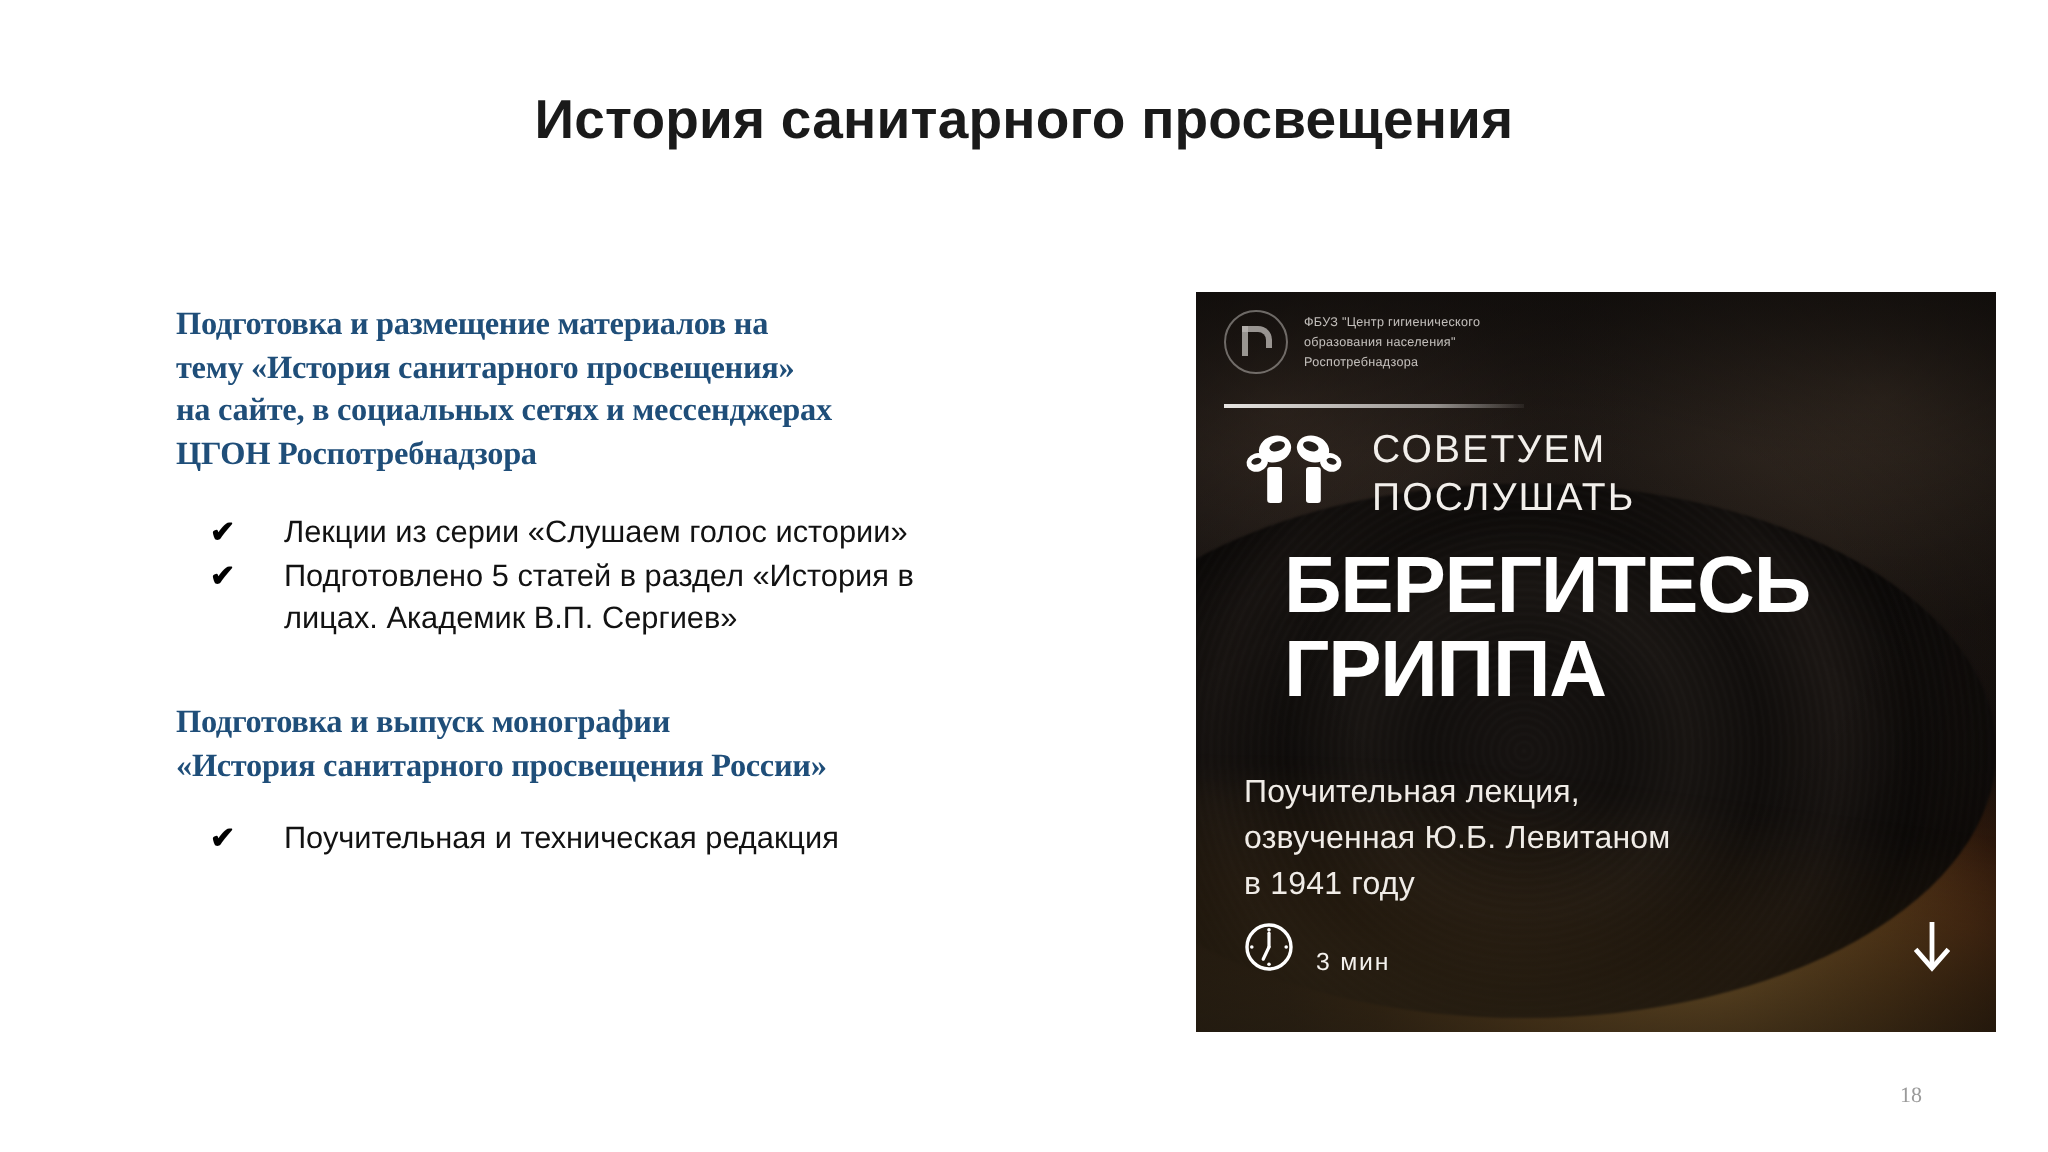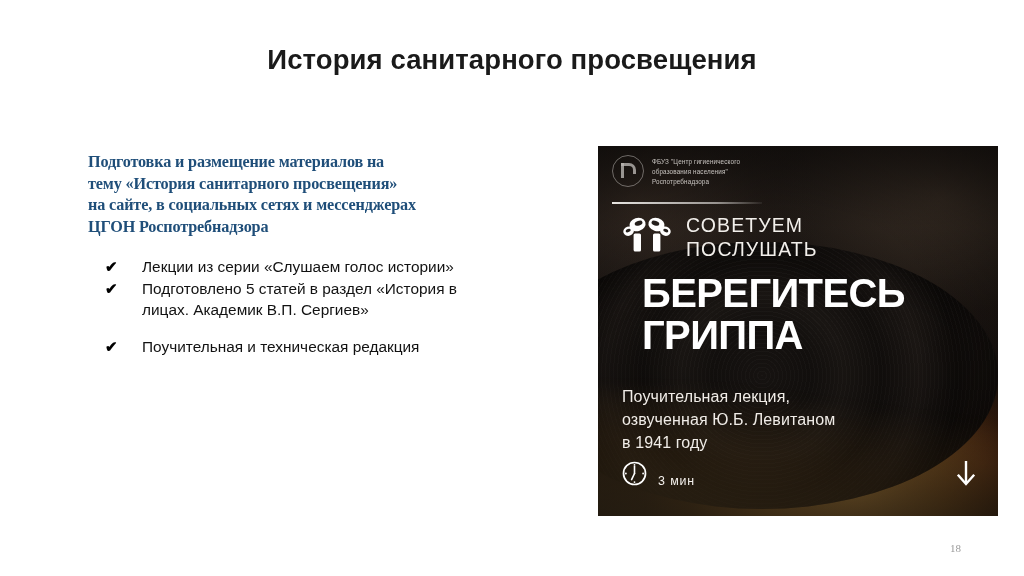--- a/index.html
+++ b/index.html
@@ -362,20 +362,22 @@
         <span class="bullet-check">✔</span>
         <span class="bullet-text">Лекции из серии «Слушаем голос истории»</span>
       </li>
       <li class="bullet-item">
         <span class="bullet-check">✔</span>
         <span class="bullet-text">Подготовлено 5 статей в раздел «История в
 лицах. Академик В.П. Сергиев»</span>
       </li>
     </ul>
 
+    <div class="blue-head blue-head-2">Подготовка и выпуск монографии
+«История санитарного просвещения России»</div>
 
     <ul class="bullet-list bullet-group-2">
       <li class="bullet-item">
         <span class="bullet-check">✔</span>
         <span class="bullet-text">Поучительная и техническая редакция</span>
       </li>
     </ul>
   </div>
 
   <div class="poster">

